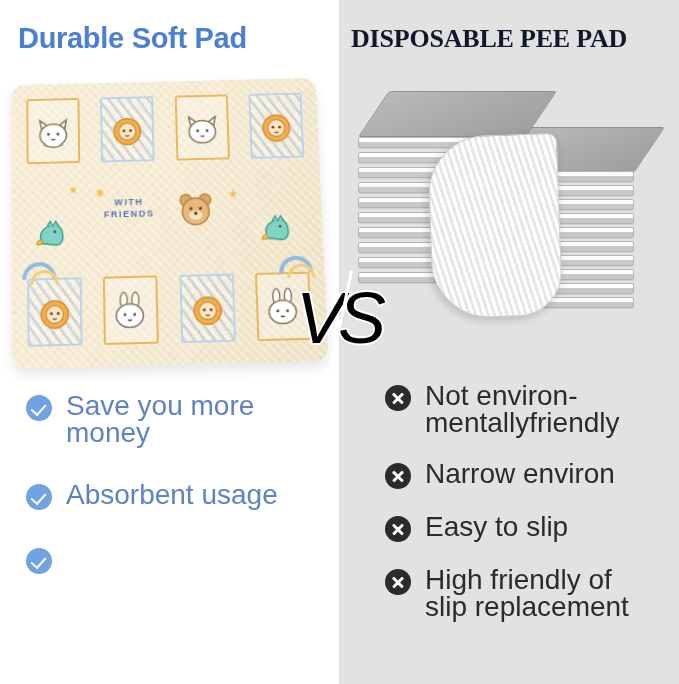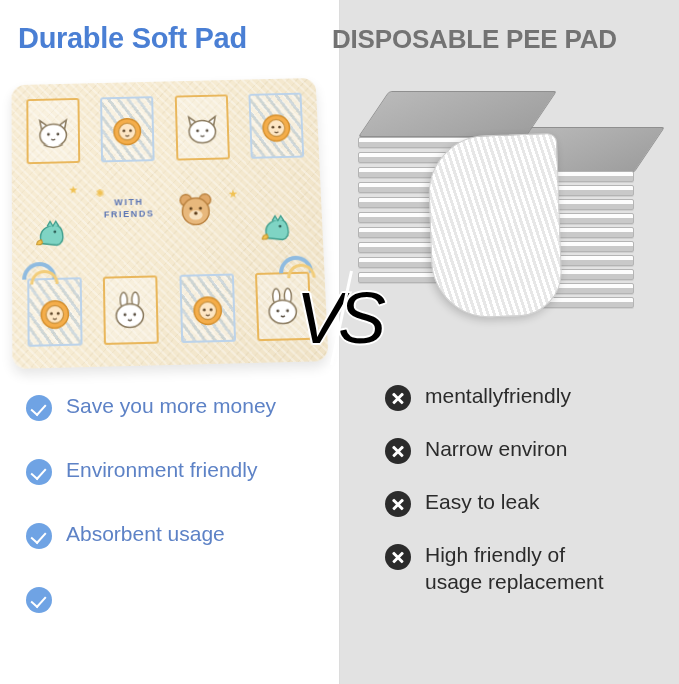--- a/index.html
+++ b/index.html
@@ -32,24 +32,25 @@
     font-weight: bold;
     white-space: nowrap;
   }
   .heading-left {
     left: 18px; top: 22px;
     font-size: 29px;
     color: #4a7fd4;
     letter-spacing: -0.3px;
   }
   .heading-right {
-    left: 332px; top: 24px;
+    left: 351px; top: 24px;
     font-size: 26px;
-    color: #737373;
+    color: #0f172a;
     letter-spacing: -0.2px;
+    font-family: Liberation Serif, serif;
   }
 
   
   .img-left {
     position: absolute;
     left: 12px; top: 78px;
     width: 310px; height: 285px;
   }
   .img-right {
     position: absolute;
@@ -233,21 +234,21 @@
     position: absolute;
     left: 6px; top: 12px;
     width: 14px; height: 2.8px;
     background: #ffffff;
     border-radius: 1px;
   }
   .badge-x::before { transform: rotate(45deg); }
   .badge-x::after  { transform: rotate(-45deg); }
 
   .item-text {
-    font-size: 21px;
+    font-size: 28px;
     line-height: 27px;
   }
   .list-left .item-text  { color: #5d82c6; }
   .list-right .item-text { color: #2b2b2b; }
   .item-text .l2 { display: block; text-align: center; }
 </style>
 </head>
 <body>
 
 <div class="stage">
@@ -432,62 +433,59 @@
     <div class="vs-text">VS</div>
   </div>
 
   <div class="list list-left">
 
     <div class="item">
       <span class="badge badge-check"></span>
       <span class="item-text">Save you more money</span>
     </div>
 
-    <div class="item">
-      <span class="badge badge-check"></span>
-      <span class="item-text">Environment friendly</span>
-    </div>
 
     <div class="item">
       <span class="badge badge-check"></span>
       <span class="item-text">Absorbent usage</span>
     </div>
 
     <div class="item">
       <span class="badge badge-check"></span>
     </div>
 
   </div>
 
   <div class="list list-right">
 
     <div class="item">
       <span class="badge badge-x"></span>
       <span class="item-text">
+        <span class="l1">Not environ-</span>
         <span class="l2">mentallyfriendly</span>
       </span>
     </div>
 
     <div class="item">
       <span class="badge badge-x"></span>
       <span class="item-text">
         <span class="l1">Narrow environ</span>
       </span>
     </div>
 
     <div class="item">
       <span class="badge badge-x"></span>
       <span class="item-text">
-        <span class="l1">Easy to leak</span>
+        <span class="l1">Easy to slip</span>
       </span>
     </div>
 
     <div class="item">
       <span class="badge badge-x"></span>
       <span class="item-text">
         <span class="l1">High friendly of</span>
-        <span class="l2">usage replacement</span>
+        <span class="l2">slip replacement</span>
       </span>
     </div>
 
   </div>
 
 </div>
 
 </body></html>

